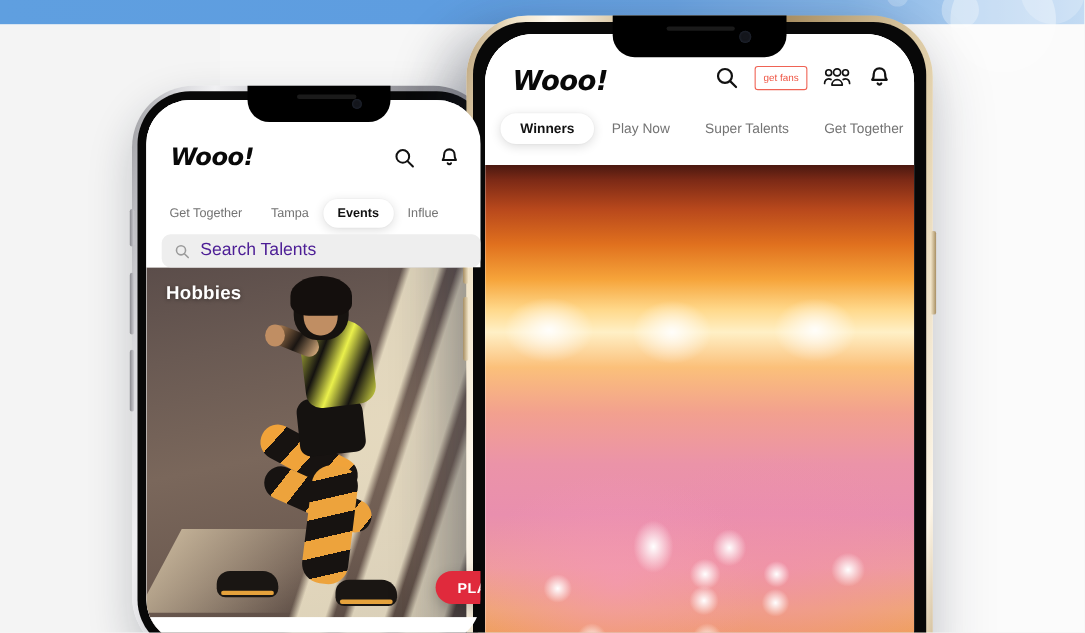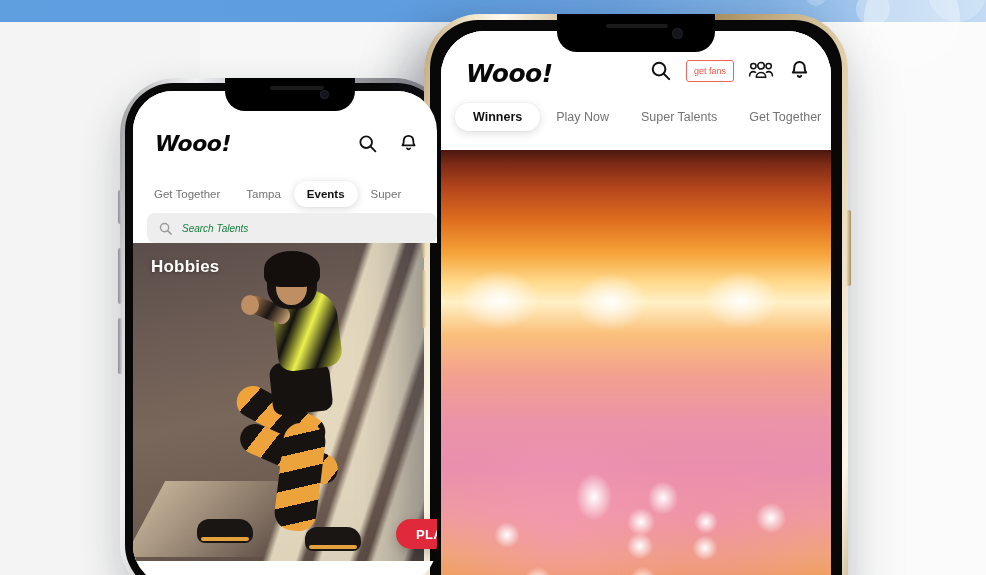--- a/index.html
+++ b/index.html
@@ -133,21 +133,21 @@
     text-shadow:0 1px 3px rgba(0,0,0,.35);}
 
   
   #back-app .app-head{height:152px;}
   #back-app .logo{position:absolute;left:22px;top:40px;font-size:22px;}
   #back-app .hicons{position:absolute;right:18px;top:42px;gap:20px;}
   #back-app .tabs{position:absolute;left:8px;top:90px;gap:0;}
   #back-app .tab{font-size:11.5px;padding:7px 13px;}
   .searchbar{position:absolute;left:14px;top:122px;right:0px;height:30px;border-radius:8px;
      background:#eeeeee;display:flex;align-items:center;gap:9px;padding:0 11px;box-sizing:border-box;}
-  .searchbar span{color:#15803d;font-size:10px;font-style:italic;}
+  .searchbar span{color:#4c1d95;font-size:16px;}
 
   .card{position:absolute;left:0;right:0;top:152px;bottom:0;overflow:hidden;}
   .dancer{position:absolute;inset:0;
     background:
       linear-gradient(108deg, rgba(255,255,255,0) 56%, rgba(255,245,215,.80) 58%, rgba(255,245,215,.80) 64%, rgba(255,255,255,0) 66%),
       linear-gradient(108deg, rgba(255,255,255,0) 68%, rgba(255,246,218,.78) 70%, rgba(255,246,218,.78) 77%, rgba(255,255,255,0) 79%),
       linear-gradient(108deg, rgba(255,255,255,0) 81%, rgba(255,247,220,.72) 83%, rgba(255,247,220,.72) 90%, rgba(255,255,255,0) 92%),
       linear-gradient(168deg,#5b4d4a 0%,#6a5a53 22%,#7a675b 48%,#6c5a50 74%,#4e413b 100%);
   }
   .fig{position:absolute;}
@@ -223,21 +223,21 @@
                 <path d="M12 3.2c-3.3 0-5.4 2.4-5.4 5.4 0 4.2-1.5 5.6-1.5 5.6h13.8s-1.5-1.4-1.5-5.6c0-3-2.1-5.4-5.4-5.4z"></path>
                 <path d="M10.3 17.6a1.9 1.9 0 0 0 3.4 0"></path>
               </svg>
             </span>
           </div>
 
           <div class="tabs">
             <div class="tab">Get Together</div>
             <div class="tab">Tampa</div>
             <div class="tab active">Events</div>
-            <div class="tab">Super</div>
+            <div class="tab">Influe</div>
           </div>
 
           <div class="searchbar">
             <span class="ic">
               <svg width="15" height="15" viewBox="0 0 24 24" fill="none" stroke="#9b9b9b" stroke-width="2.3" stroke-linecap="round">
                   <circle cx="10.5" cy="10.5" r="6.6"></circle>
                   <line x1="15.4" y1="15.4" x2="21" y2="21"></line>
                 </svg>
             </span>
             <span>Search Talents</span>

